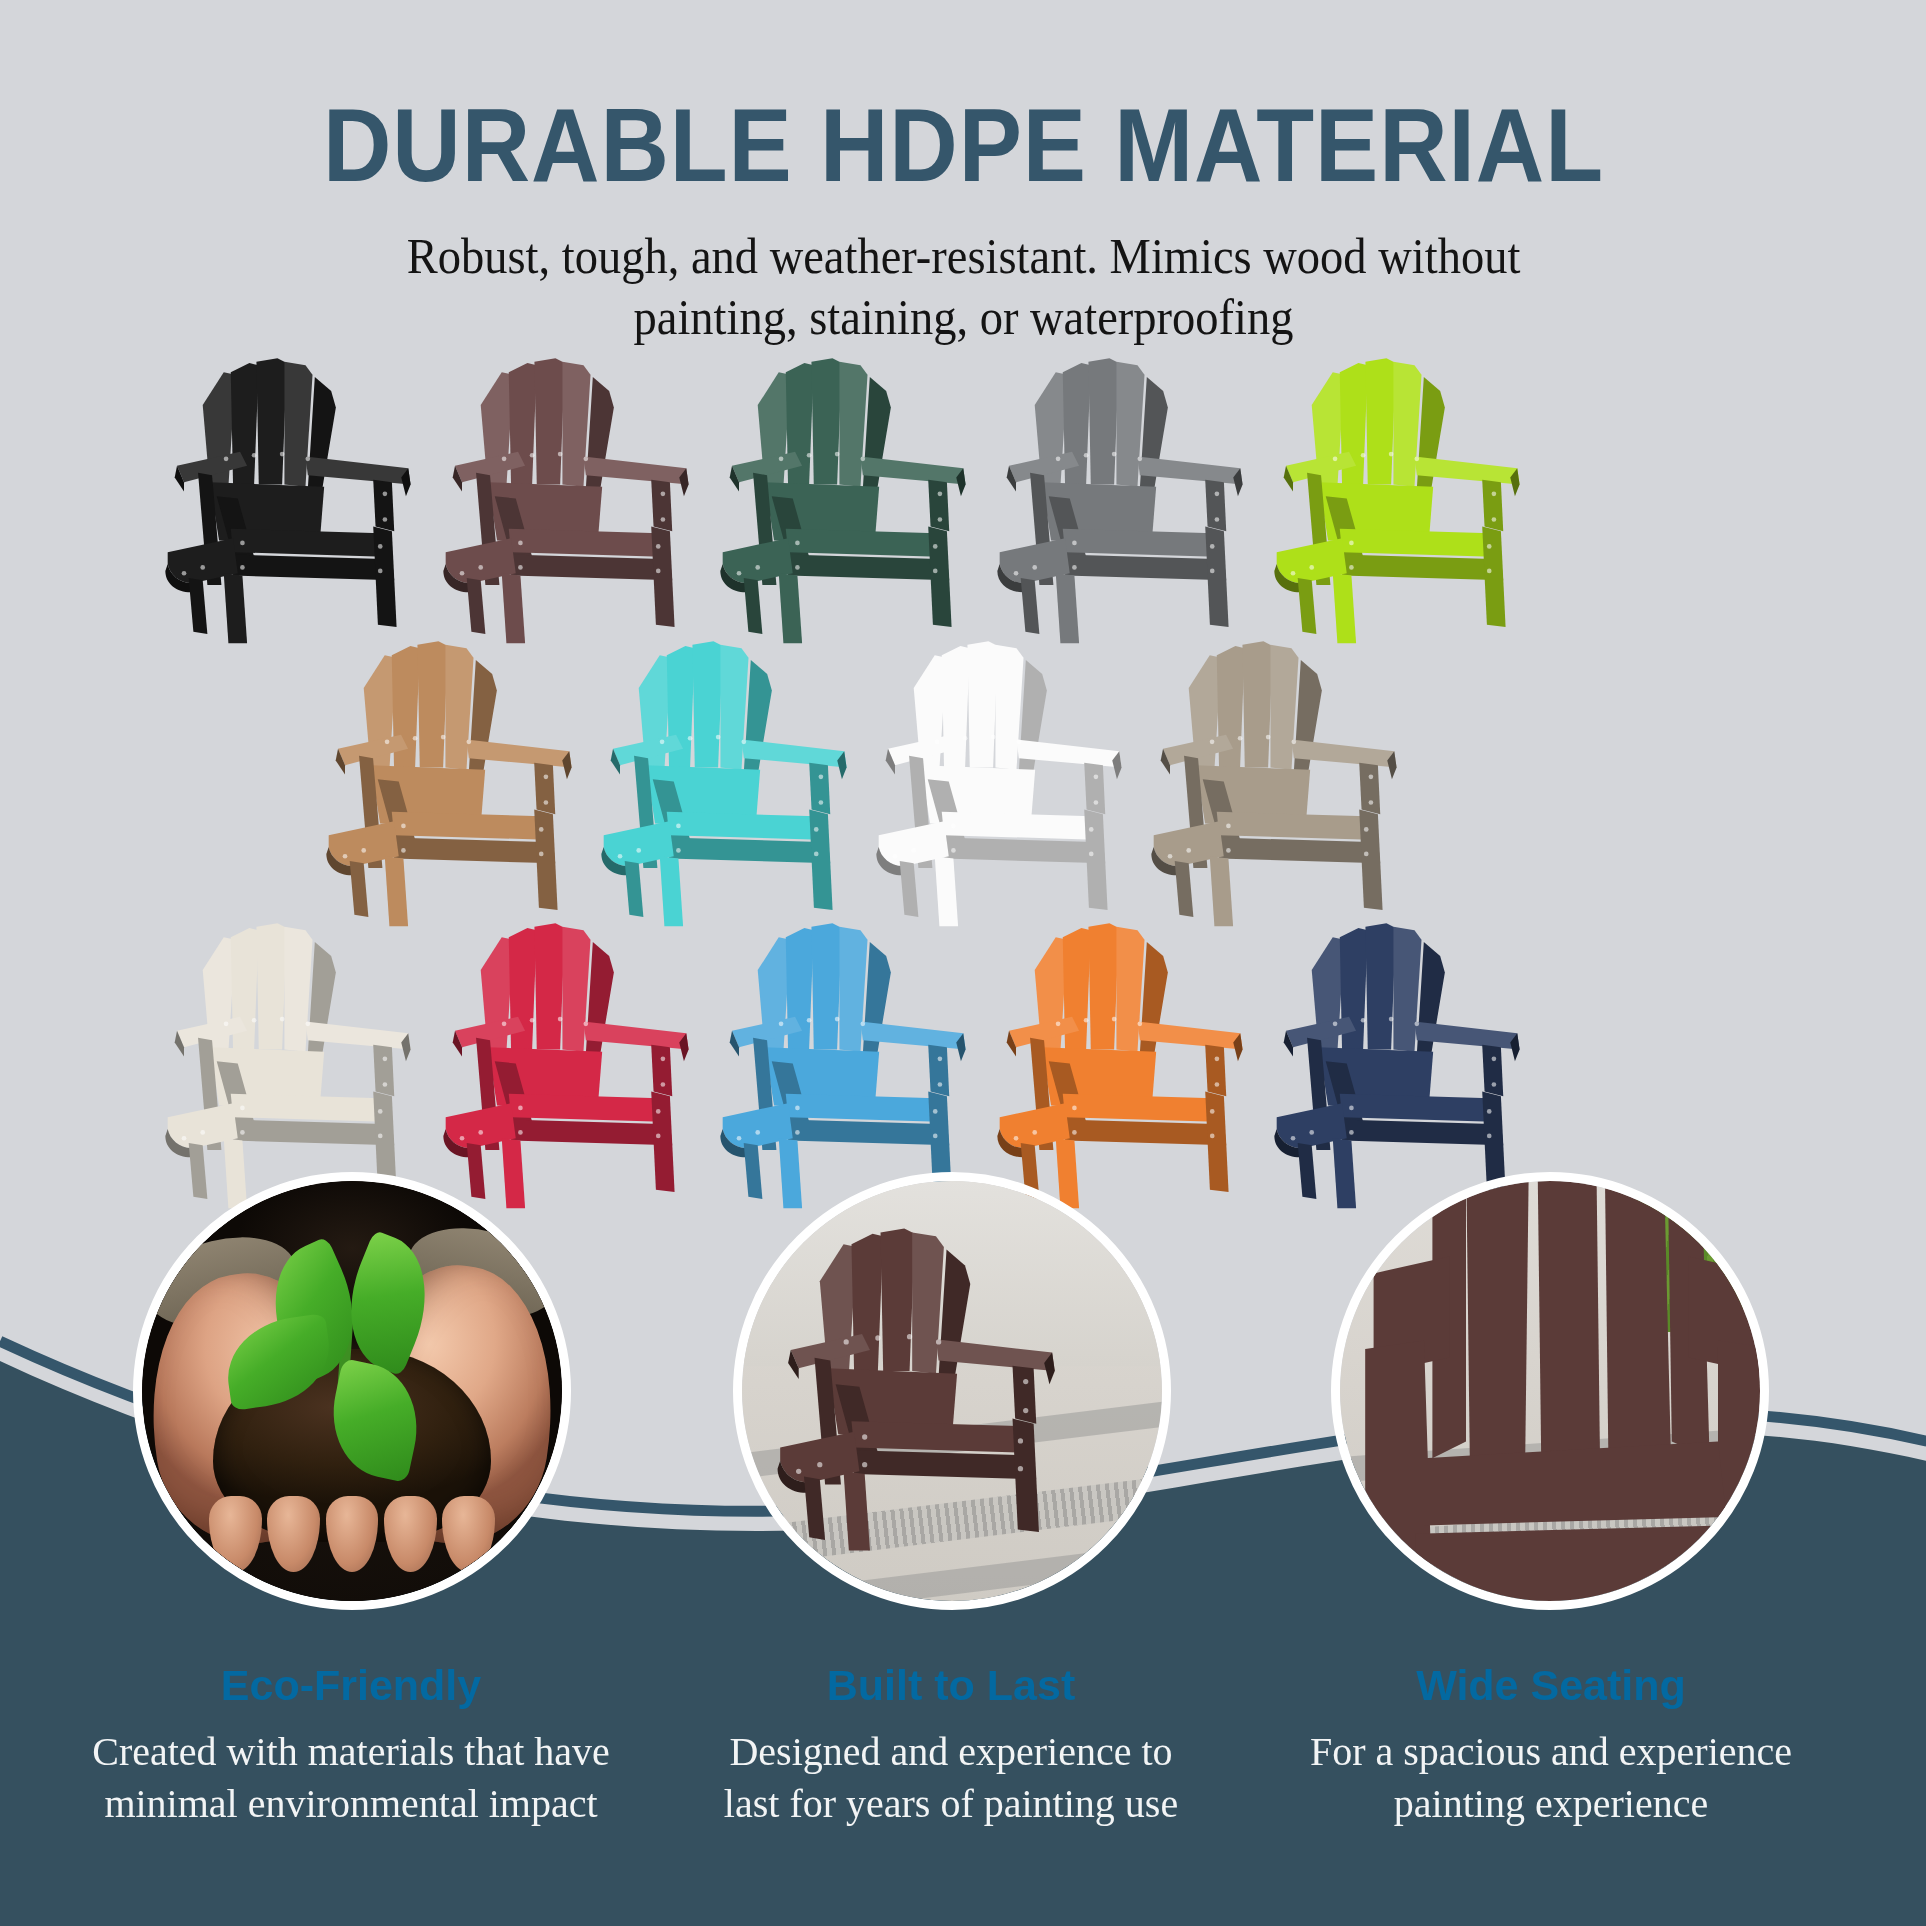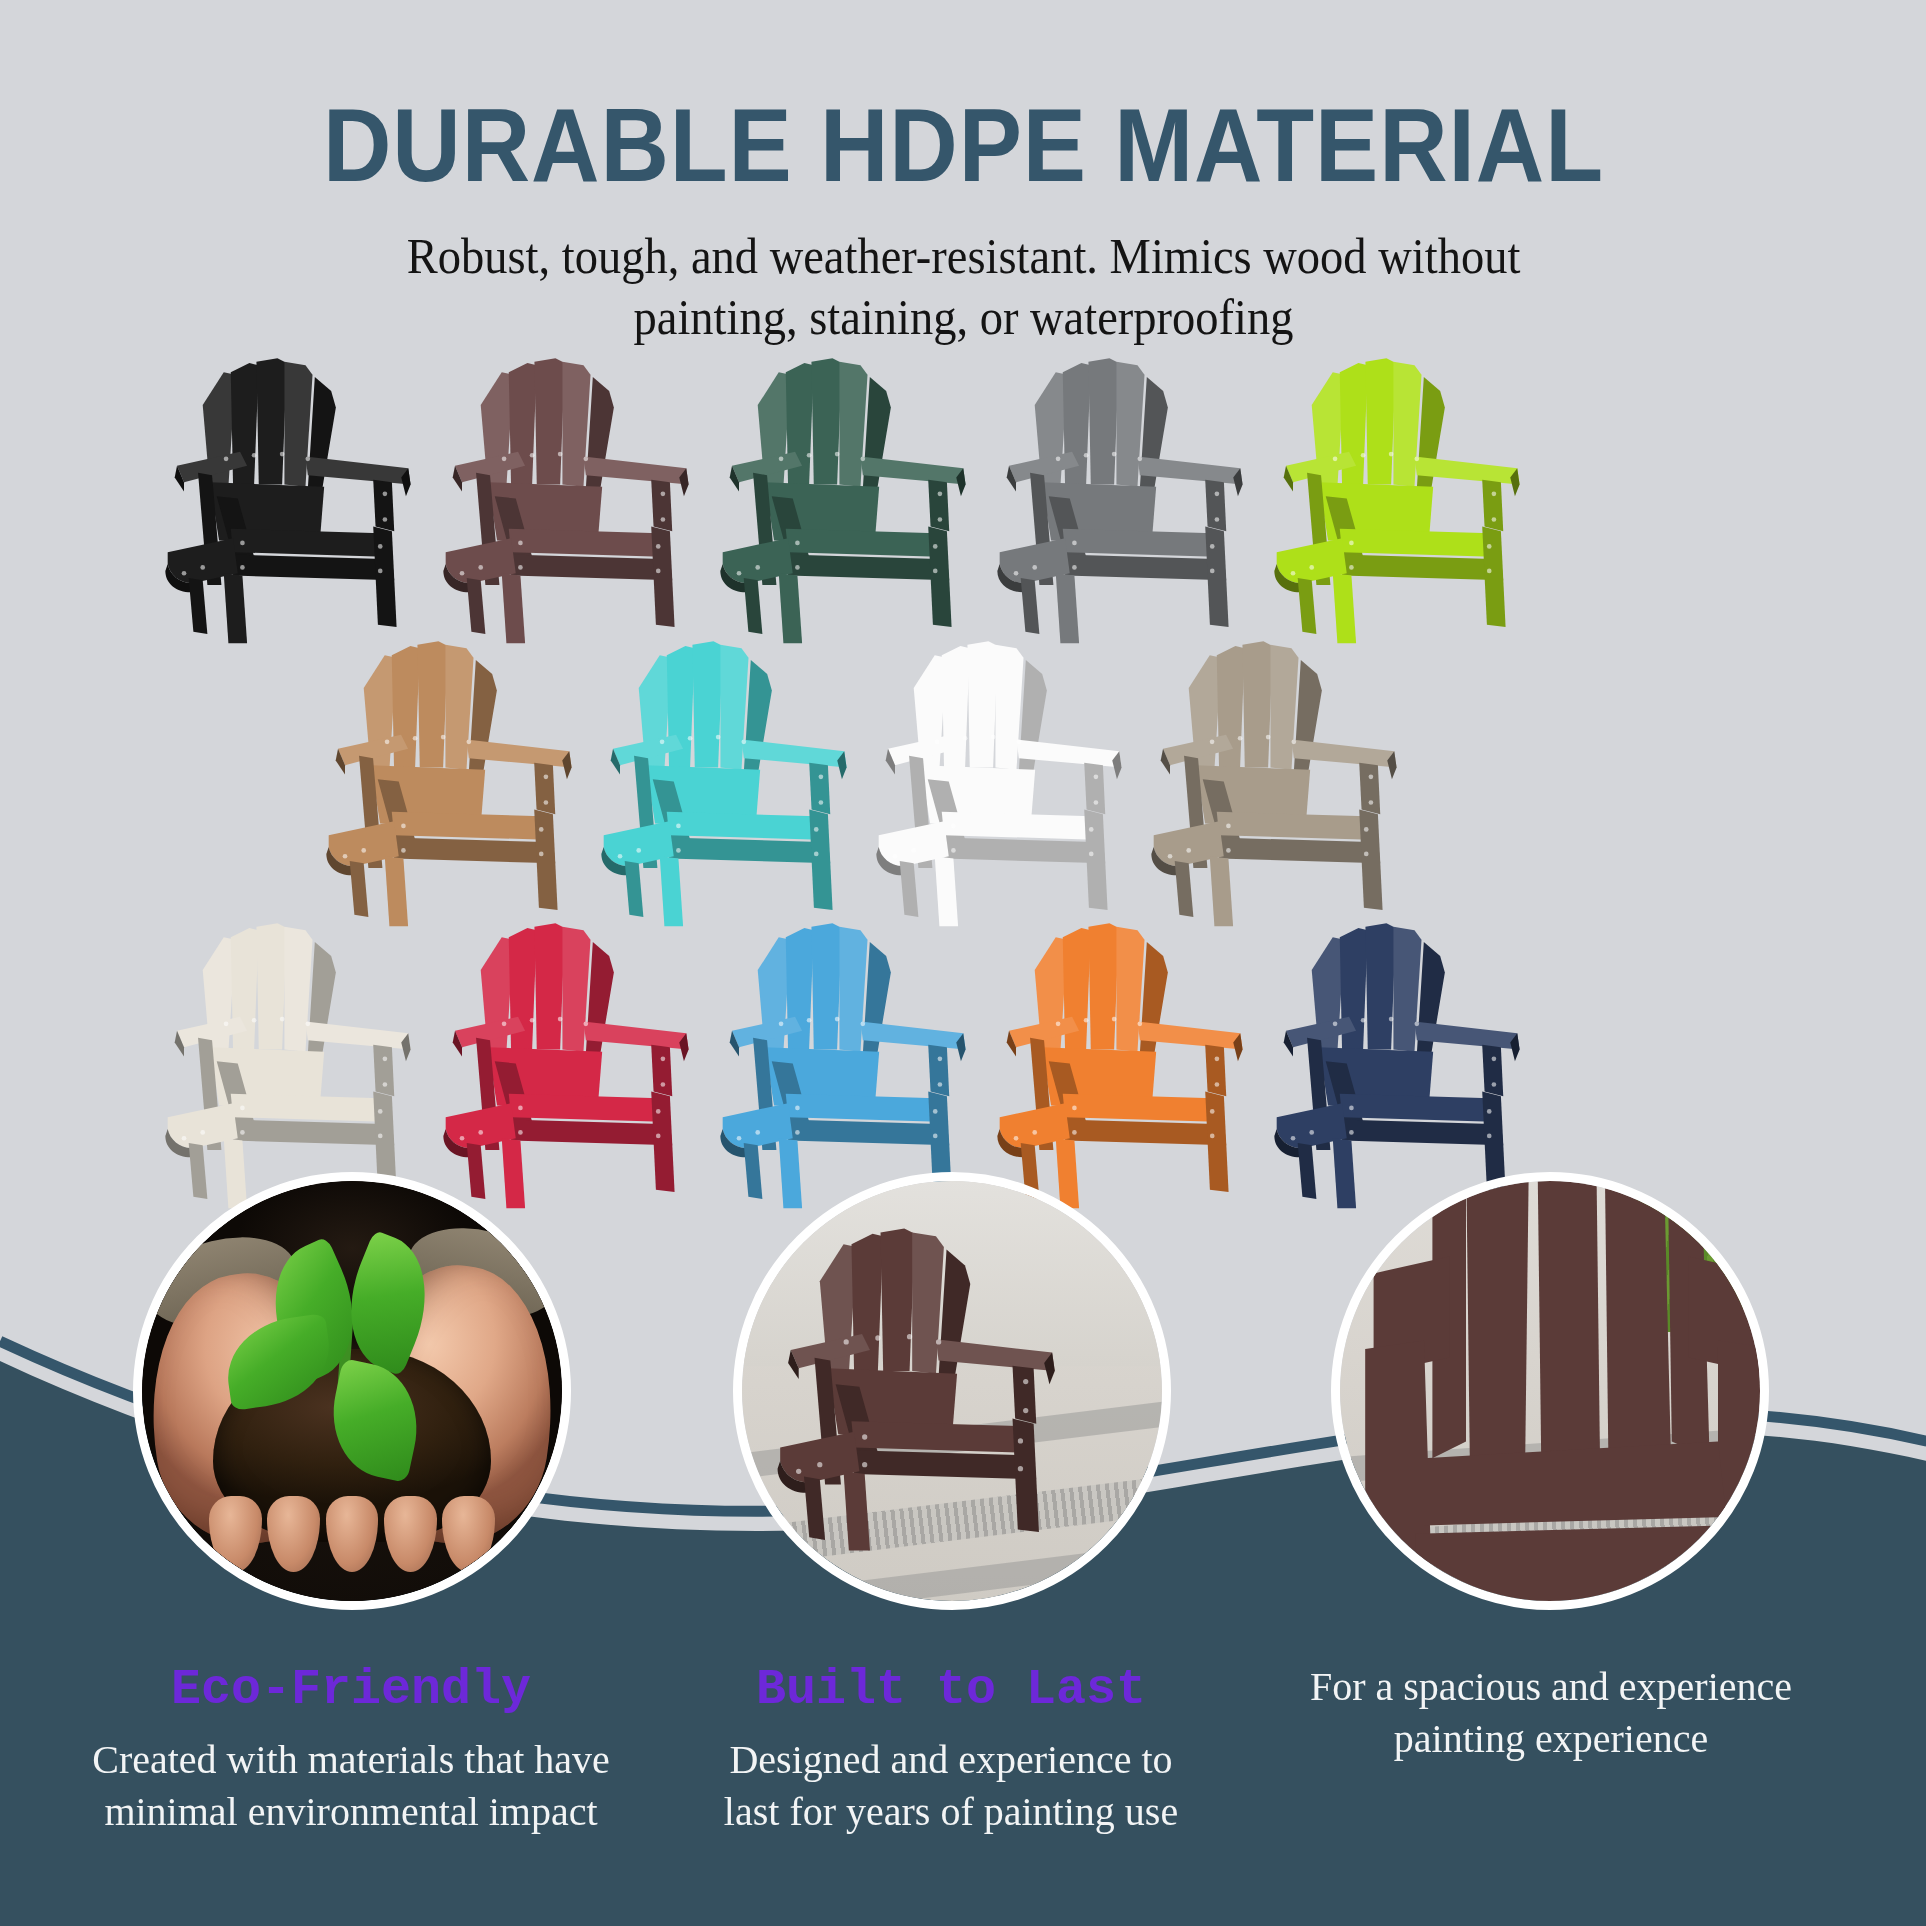--- a/index.html
+++ b/index.html
@@ -102,22 +102,22 @@
   .patio-band2{position:absolute;left:-20%;width:150%;height:9%;
     background:repeating-linear-gradient(90deg,#8d8d8c 0 4px,#c3c2be 4px 9px);opacity:.6;}
   .grass{position:absolute;right:4%;top:2%;width:26%;height:34%;border-radius:18px;
     background:repeating-linear-gradient(100deg,#6b9a32 0 6px,#5a8a28 6px 12px);}
   .pc{position:absolute;}
   .pc svg{display:block;width:100%;height:100%;}
 
   
   .feat{position:absolute;width:554px;text-align:center;}
   .feat .h{
-    font-family:Liberation Mono, monospace;font-weight:bold;
-    font-size:50px;color:#6d28d9;letter-spacing:0px;margin:0 0 16px 0;
+    font-family:Liberation Sans, sans-serif;font-weight:bold;
+    font-size:43px;color:#0369a1;letter-spacing:0px;margin:0 0 16px 0;
   }
   .feat .d{
     font-family:"Liberation Serif",serif;font-size:40px;line-height:1.3;
     color:#f2f4f5;
   }
   .feat .d span{display:block;}
 </style>
 </head>
 <body style="background: rgb(212, 214, 218);">
 
@@ -970,20 +970,21 @@
 
   <div class="feat" style="left:674px;top:1661px;text-align:center;">
     <div class="h">Built to Last</div>
     <div class="d">
       <span>Designed and experience to</span>
       <span>last for years of painting use</span>
     </div>
   </div>
 
   <div class="feat" style="left:1274px;top:1661px;">
+    <div class="h">Wide Seating</div>
     <div class="d">
       <span>For a spacious and experience</span>
       <span>painting experience</span>
     </div>
   </div>
 
 </div>
 
 
 </body></html>

